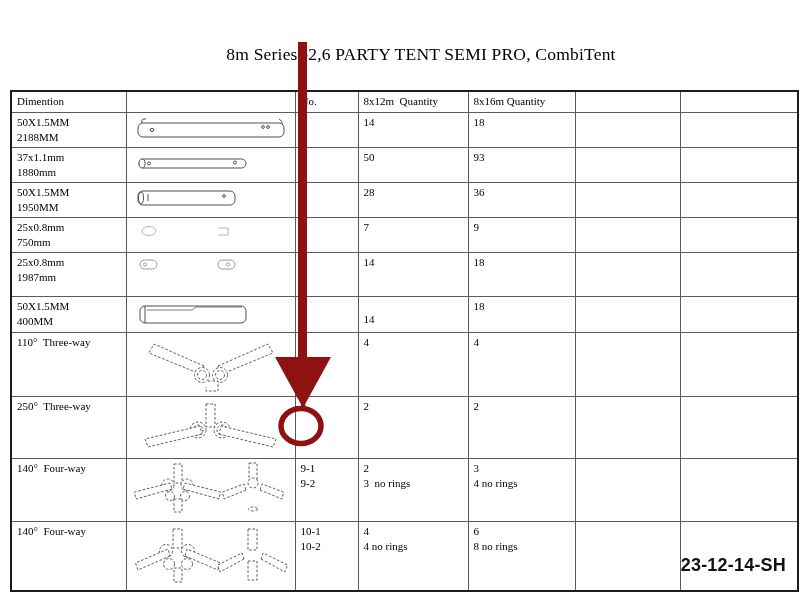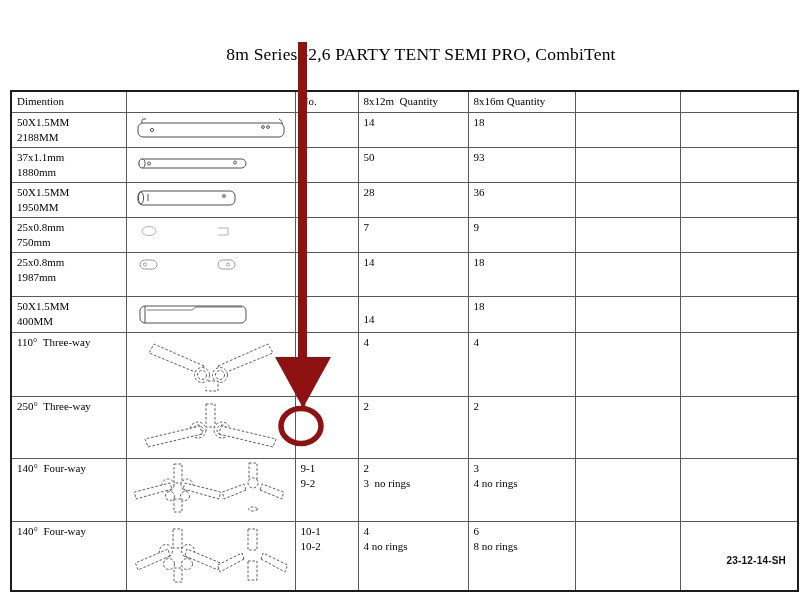--- a/index.html
+++ b/index.html
@@ -21,21 +21,21 @@
     border:1px solid #5a5a5a; vertical-align:top; padding:2px 5px;
     font-size:11px; line-height:15px; font-weight:normal; text-align:left;
     overflow:hidden;
   }
   table.parts th{white-space:pre;}
   .cline{white-space:pre-wrap;font-family:Liberation Serif, serif;}
   td.drawing-cell{padding:1px 0 0 0;}
   td.low .cline{margin-top:13px;}
   .footer-code{
     position:absolute; top:555px; right:14px;
-    font-family:"Liberation Sans", sans-serif; font-size:10px; font-weight:600;
+    font-family:"Liberation Sans", sans-serif; font-size:18px; font-weight:600;
     color:#111; letter-spacing:.2px;
   }
   svg.overlay{position:absolute; left:0; top:0; pointer-events:none;}
   svg.part{display:block;}
 </style>
 </head>
 <body>
 
 <div class="page-title">8m Series -2,6 PARTY TENT SEMI PRO, CombiTent</div>
 

